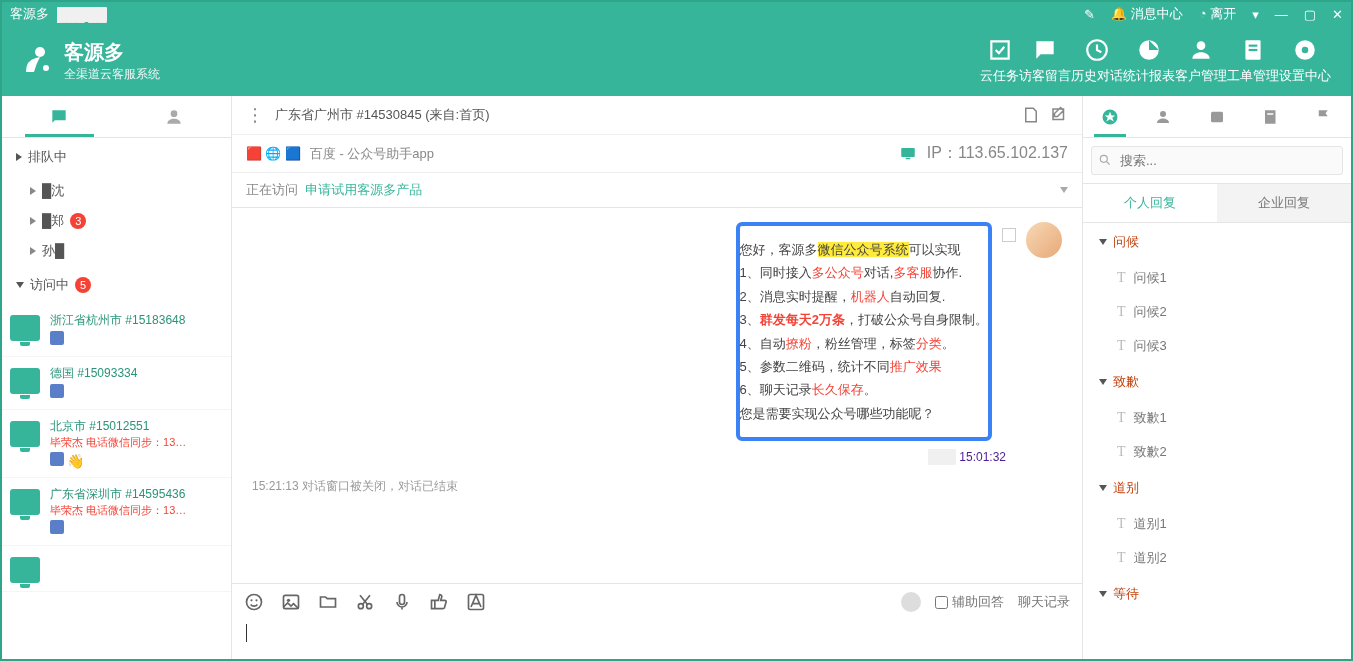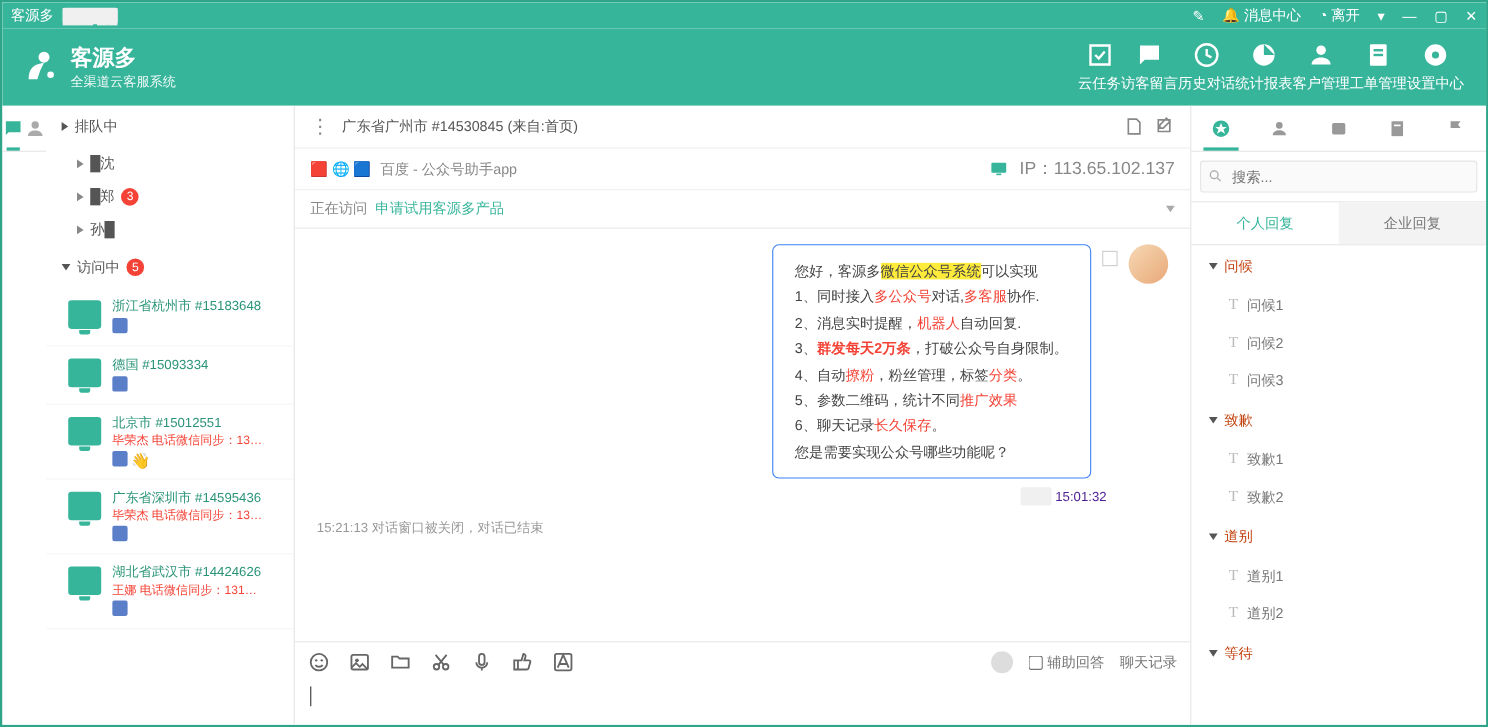--- a/index.html
+++ b/index.html
@@ -11,51 +11,51 @@
 .header{background:#37b59b;height:70px;display:flex;align-items:center;padding:0 20px;color:#fff}
 .brand{display:flex;align-items:center;gap:12px}
 .logo{width:30px;height:30px;position:relative}
 .logo svg{width:30px;height:30px}
 .brand-text .t1{font-size:20px;font-weight:bold}
 .brand-text .t2{font-size:12px;opacity:.9}
 .nav{margin-left:auto;display:flex;}
 .nav-item{display:flex;flex-direction:column;align-items:center;gap:4px;cursor:pointer;font-size:12px}
 .nav-item svg{width:26px;height:26px;fill:#fff}
 .body{flex:1;display:flex;overflow:hidden}
-.sidebar{width:266px;border-right:1px solid #e5e5e5;display:flex;flex-direction:row}
+.sidebar{width:230px;border-right:1px solid #e5e5e5;display:flex;flex-direction:column}
 .side-tabs{height:42px;display:flex;border-bottom:1px solid #e5e5e5}
 .side-tab{flex:1;display:flex;align-items:center;justify-content:center;cursor:pointer;position:relative}
 .side-tab.active::after{content:"";position:absolute;bottom:0;left:20%;right:20%;height:3px;background:#37b59b}
 .side-tab svg{width:20px;height:20px;fill:#37b59b}
 .side-tab.inactive svg{fill:#aaa}
 .side-list{flex:1;overflow:auto;color:#555}
 .grp{padding:10px 14px;font-size:13px;display:flex;align-items:center;gap:6px;cursor:pointer}
 .row{padding:6px 14px 6px 28px;display:flex;align-items:center;gap:6px;cursor:pointer}
 .badge{display:inline-flex;align-items:center;justify-content:center;min-width:16px;height:16px;border-radius:8px;background:#f44336;color:#fff;font-size:11px;padding:0 4px}
-.visitor{padding:8px 20px;display:flex;gap:10px;border-bottom:1px solid #f5f5f5;cursor:pointer}
+.visitor{padding:8px 8px;display:flex;gap:10px;border-bottom:1px solid #f5f5f5;cursor:pointer}
 .mon{width:30px;height:26px;background:#37b59b;border-radius:3px;margin-top:3px;position:relative;flex-shrink:0}
 .mon::after{content:"";position:absolute;bottom:-5px;left:10px;width:10px;height:4px;background:#37b59b;border-radius:0 0 2px 2px}
 .vinfo{flex:1;overflow:hidden}
 .vtitle{color:#2a9478;font-size:12px;white-space:nowrap;overflow:hidden;text-overflow:ellipsis}
 .vsub{color:#f44336;font-size:11px;white-space:nowrap;overflow:hidden;text-overflow:ellipsis}
 .vtag{width:14px;height:14px;background:#5b7ec9;display:inline-block;margin-top:2px;border-radius:2px}
 .chat{flex:1;display:flex;flex-direction:column;border-right:1px solid #e5e5e5;overflow:hidden}
 .chat-top{display:flex;flex-direction:column;border-bottom:1px solid #e5e5e5}
 .ct-row{display:flex;align-items:center;padding:8px 14px;gap:10px;border-bottom:1px solid #eee}
 .ct-row:last-child{border-bottom:none}
 .ct-title{color:#555;flex:1}
 .ct-ip{color:#888;font-size:16px}
 .ct-source{color:#888;font-size:12px;display:flex;align-items:center;gap:8px}
 .link{color:#37b59b}
 .tool-icn{width:18px;height:18px;cursor:pointer;fill:#888}
 .chat-body{flex:1;overflow:auto;padding:14px 20px;background:#fff}
 .msg{display:flex;margin-bottom:14px;gap:10px}
 .msg.right{flex-direction:row-reverse}
 .avatar{width:36px;height:36px;border-radius:50%;background:linear-gradient(135deg,#f7d9b5,#e8a878);flex-shrink:0}
-.bubble{max-width:540px;padding:12px 20px;border:1px solid #3b82f6;border-radius:6px;background:#fff;color:#444;line-height:1.8;font-size:13px;position:relative}
+.bubble{max-width:540px;padding:12px 0;border:4px solid #3b82f6;border-radius:6px;background:#fff;color:#444;line-height:1.8;font-size:13px;position:relative}
 .bubble .red{color:#f44336}
 .bubble .hl{background:#ffeb3b}
 .sysmsg{text-align:left;color:#999;font-size:12px;margin:10px 0}
 .checkbox{width:14px;height:14px;border:1px solid #ccc;flex-shrink:0;align-self:flex-start;margin-top:6px}
 .chat-input{border-top:1px solid #e5e5e5}
 .ci-toolbar{display:flex;align-items:center;padding:8px 12px;gap:17px}
 .ci-toolbar svg{width:20px;height:20px;fill:#666;cursor:pointer}
 .ci-right{margin-left:auto;display:flex;align-items:center;gap:14px;color:#777;font-size:12px}
 .ci-area{padding:4px 14px 14px}
 .ci-area .cursor{display:inline-block;width:1px;height:18px;background:#333}
@@ -221,21 +221,20 @@
           <div class="visitor">
             <div class="mon"></div>
             <div class="vinfo"><div class="vtitle">北京市 #15012551</div><div class="vsub">毕荣杰 电话微信同步：13…</div><span class="vtag"></span> <span class="wave">👋</span></div>
           </div>
           <div class="visitor">
             <div class="mon"></div>
             <div class="vinfo"><div class="vtitle">广东省深圳市 #14595436</div><div class="vsub">毕荣杰 电话微信同步：13…</div><span class="vtag"></span></div>
           </div>
           <div class="visitor">
             <div class="mon"></div>
-            <div class="vinfo"><div class="vtitle">湖北省武汉市 #14424626</div><div class="vsub">王娜 电话微信同步：131…</div><span class="vtag"></span></div>
           </div>
         </div>
     </div>
   </div>
 
   <div class="chat">
     <div class="chat-top">
       <div class="ct-row">
         <span class="dots">⋮</span>
         <span class="ct-title">广东省广州市 #14530845 (来自:首页)</span>

